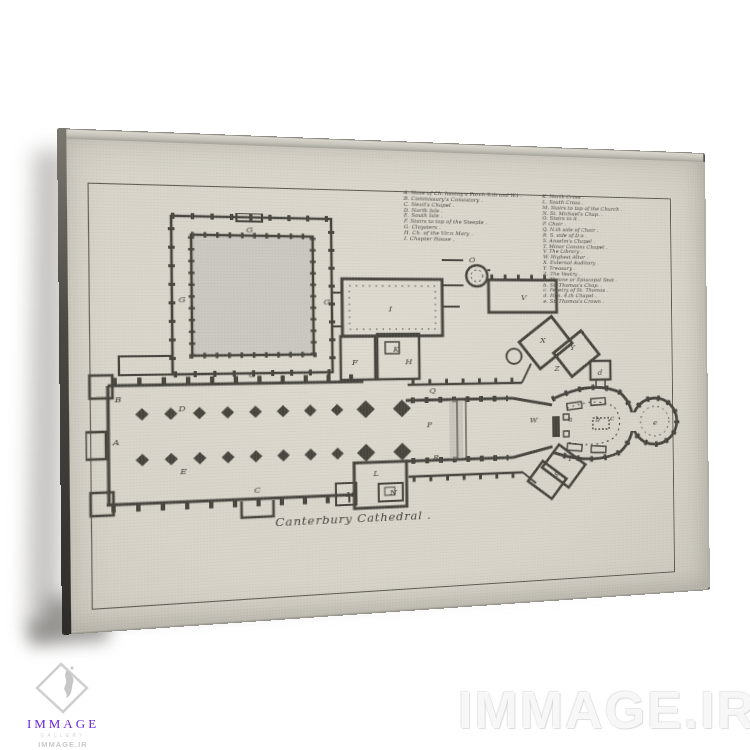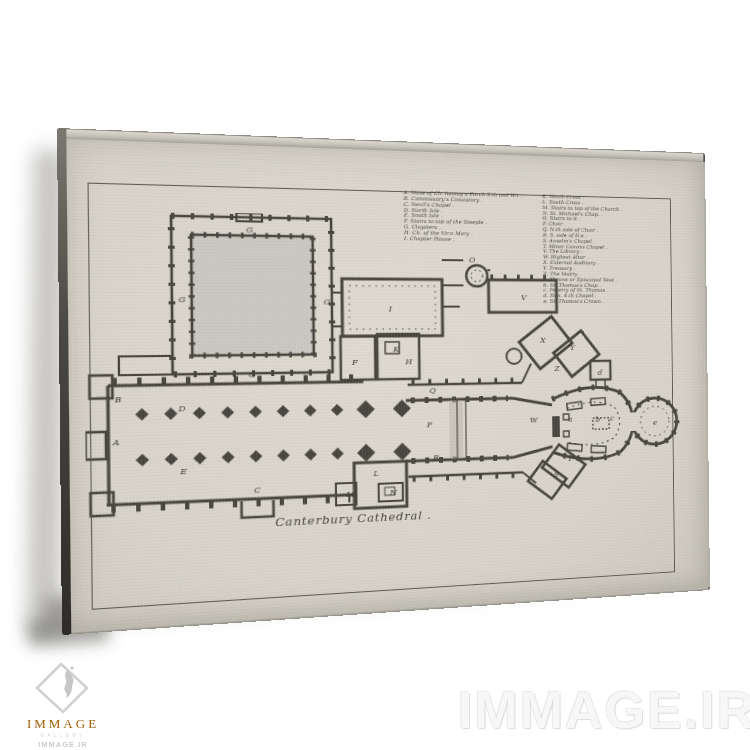--- a/index.html
+++ b/index.html
@@ -71,21 +71,21 @@
   }
   
   .wm-text{
     position:absolute;left:458px;top:680px;width:290px;
     font-family:"Liberation Sans",sans-serif;font-weight:bold;font-size:52px;letter-spacing:2px;
     color:rgba(255,255,255,.85);
     text-shadow:0 0 1px rgba(190,190,190,.55), 1px 1px 1px rgba(175,175,175,.4), -1px -1px 1px rgba(205,205,205,.4);
   }
   .wm-logo{position:absolute;left:8px;top:658px;width:110px;text-align:center;color:#c9c9c9;}
   .wm-logo .mark{display:block;margin:0 auto;}
-  .wm-logo .brand{font-family:"Liberation Serif",serif;font-size:13px;letter-spacing:3px;color:#a16207;}
+  .wm-logo .brand{font-family:"Liberation Serif",serif;font-size:13px;letter-spacing:3px;color:#6d28d9;}
   .wm-logo .sub{font-family:"Liberation Sans",sans-serif;font-size:4.5px;letter-spacing:3.5px;color:#d2d2d2;margin-top:1px;}
   .wm-logo .domain{font-family:"Liberation Sans",sans-serif;font-weight:bold;font-size:7.5px;letter-spacing:1px;color:#cbcbcb;margin-top:2px;}
 </style>
 </head>
 <body>
 
 <div class="shadow-left"></div>
 <div class="shadow-bottom"></div>
 <div class="shadow-corner"></div>
 

